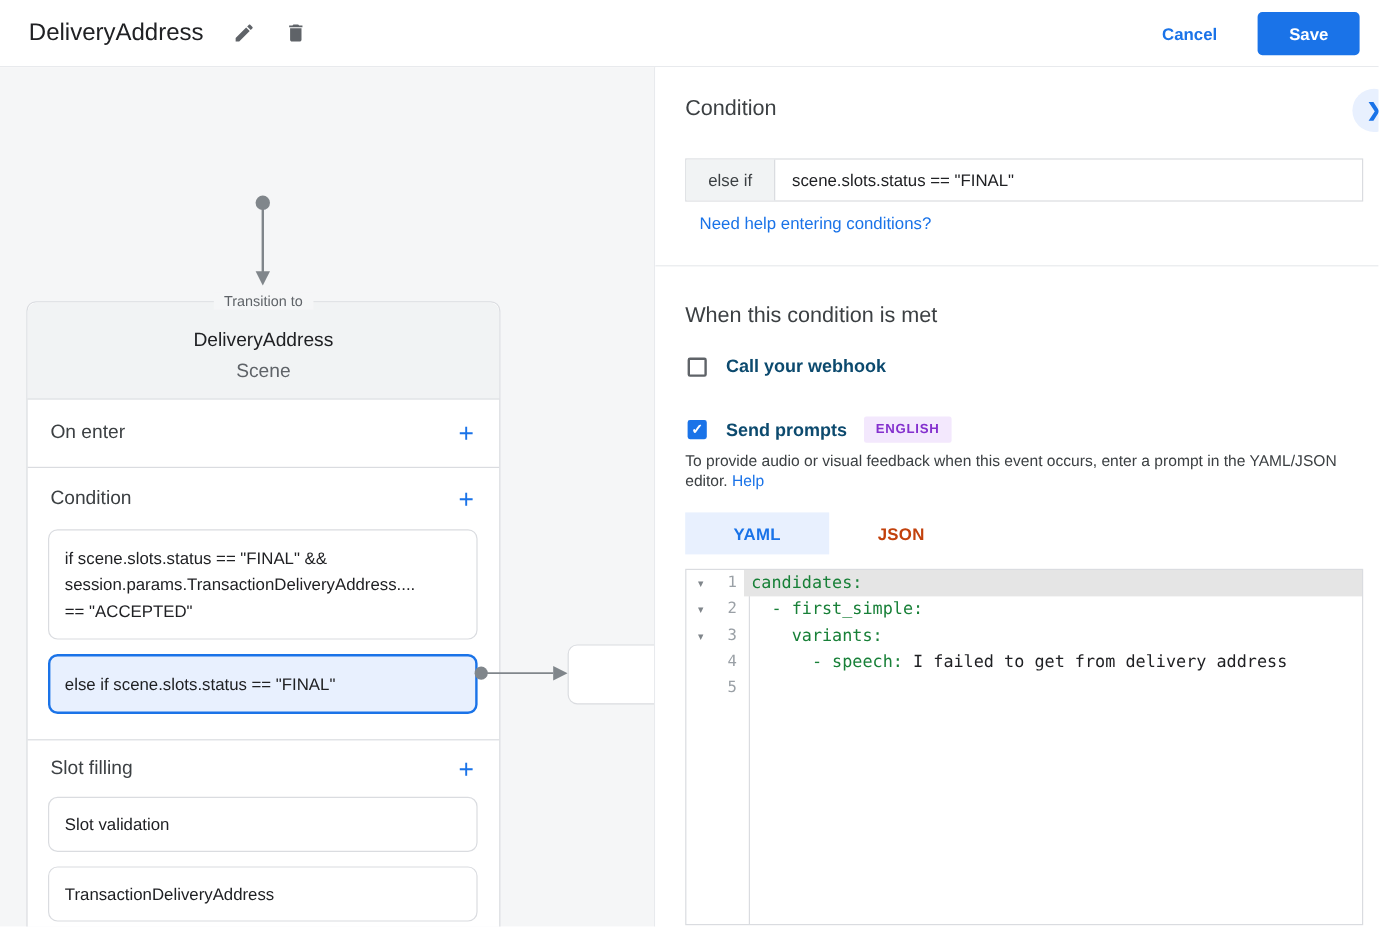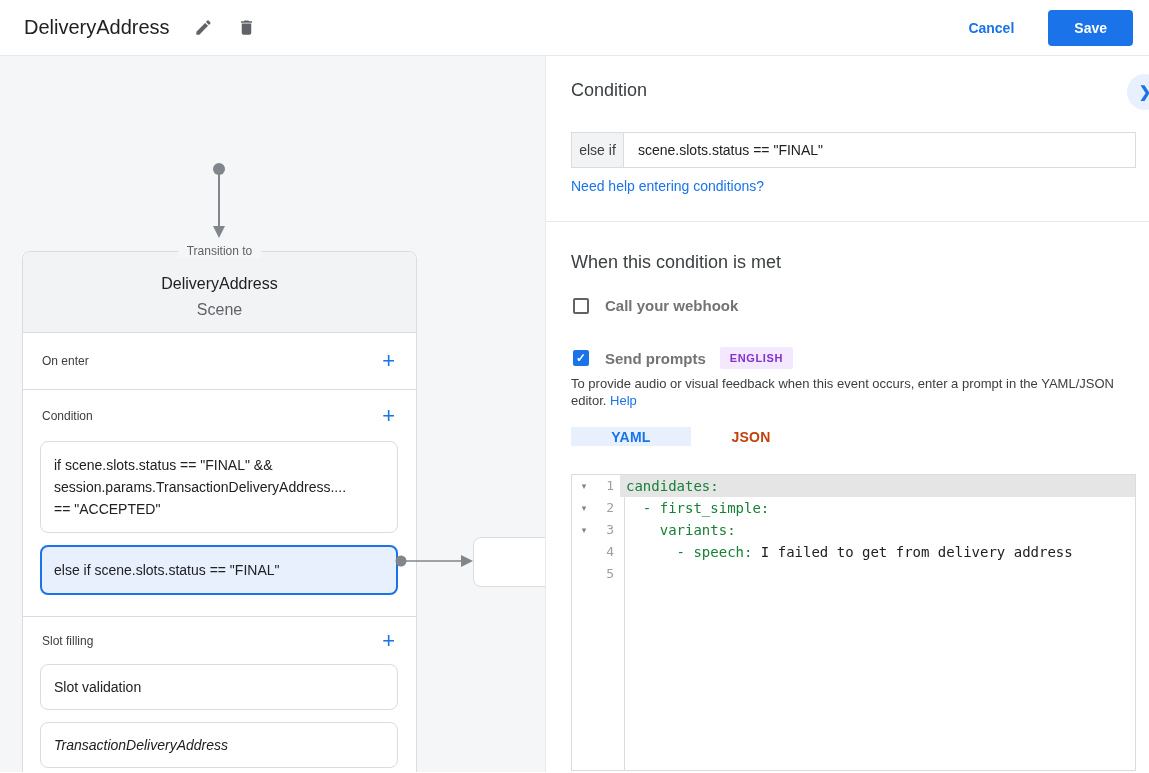--- a/index.html
+++ b/index.html
@@ -29,61 +29,61 @@
 
   .arrow-v { position:absolute; left:203px; top:104px; }
   .connector-h { position:absolute; left:395px; top:495px; }
 
   .to-card { position:absolute; left:22px; top:195px; width:395px; height:600px; background:#fff; border:1px solid #dadce0; border-radius:8px; }
   .card-header { background:#f1f3f4; height:80px; border-radius:8px 8px 0 0; text-align:center; padding-top:23px; }
   .scene-name { font-size:16px; color:#202124; }
   .scene-type { font-size:16px; color:#5f6368; margin-top:8px; }
 
   .card-row { border-top:1px solid #dadce0; height:57px; display:flex; align-items:center; justify-content:space-between; padding:0 21px 0 19px; }
-  .row-label { font-size:12px; color:#3c4043; }
+  .row-label { font-size:16px; color:#3c4043; }
   .plus { color:#1a73e8; font-size:22px; font-weight:400; line-height:1; background:none; border:none; cursor:pointer; padding:0; font-family:"Liberation Sans",sans-serif; }
 
   .section { border-top:1px solid #dadce0; }
   .section-head { height:51px; display:flex; align-items:center; justify-content:space-between; padding:0 21px 0 19px; }
   .section-head.tall { height:47px; }
 
   .cond-box { margin:0 18px 0 17px; border:1px solid #dadce0; border-radius:8px; padding:12px 13px; font-size:14px; color:#202124; line-height:22px; background:#fff; }
   .cond-box-selected { margin:12px 18px 21px 17px; border:2px solid #1a73e8; background:#e8f0fe; border-radius:8px; height:50px; display:flex; align-items:center; padding:0 12px; font-size:14px; color:#202124; cursor:pointer; }
 
   .slot-box { margin:0 18px 0 17px; border:1px solid #dadce0; border-radius:8px; height:46px; display:flex; align-items:center; padding:0 13px; font-size:14px; color:#202124; background:#fff; cursor:pointer; }
-  .slot-box + .slot-box { margin-top:12px;font-style:italic; }
+  .slot-box + .slot-box { margin-top:12px; }
 
   .target-box { position:absolute; left:473px; top:481px; width:92px; height:50px; background:#fff; border:1px solid #dadce0; border-radius:8px; }
 
   
   .right-panel { position:absolute; left:546px; top:0; width:603px; height:716px; background:#fff; overflow:hidden; }
   .rp-title { position:absolute; left:25px; top:24px; font-size:18px; font-weight:400; color:#3c4043; }
   .collapse-btn { position:absolute; left:581px; top:18px; width:36px; height:36px; border-radius:50%; background:#e8f0fe; border:none; color:#1a73e8; font-size:15px; font-weight:bold; display:flex; align-items:center; justify-content:center; cursor:pointer; font-family:"Liberation Sans",sans-serif; }
 
   .cond-input-row { position:absolute; left:25px; top:76px; width:565px; height:36px; border:1px solid #dadce0; display:flex; background:#fff; }
-  .op-label { width:52px; background:#f1f3f4; border-right:1px solid #dadce0; display:flex; align-items:center; justify-content:center; font-size:14px; color:#3c4043; }
+  .op-label { width:74px; background:#f1f3f4; border-right:1px solid #dadce0; display:flex; align-items:center; justify-content:center; font-size:14px; color:#3c4043; }
   .expr-input { flex:1; border:none; outline:none; padding:0 14px; font-size:14px; color:#202124; font-family:"Liberation Sans",sans-serif; background:transparent; }
 
-  .help-link { position:absolute; left:25px; top:122px; font-size:14px; color:#1a73e8; text-decoration:none; cursor:pointer;text-align:center; }
+  .help-link { position:absolute; left:37px; top:122px; font-size:14px; color:#1a73e8; text-decoration:none; cursor:pointer;text-align:center; }
   .hdivider { position:absolute; left:0; top:165px; width:603px; height:1px; background:#e8eaed; }
   .when-title { position:absolute; left:25px; top:196px; font-size:18px; font-weight:400; color:#3c4043; }
 
   .check-row { position:absolute; left:27px; display:flex; align-items:center; }
   .check-row.webhook { top:241px; }
   .check-row.prompts { top:291px; }
   .checkbox { width:16px; height:16px; border:2px solid #5f6368; border-radius:2px; background:#fff; cursor:pointer; flex:none; }
   .checkbox.checked { background:#1a73e8; border-color:#1a73e8; display:flex; align-items:center; justify-content:center; color:#fff; font-size:12px; font-weight:bold; }
-  .check-label { font-size:15px; font-weight:bold; color:#737373; margin-left:16px; }
+  .check-label { font-size:15px; font-weight:bold; color:#0c4a6e; margin-left:16px; }
   .badge { margin-left:14px; background:#f3e8fd; color:#8430ce; font-size:11px; font-weight:bold; letter-spacing:0.6px; padding:5px 10px; border-radius:2px; }
 
   .desc { position:absolute; left:25px; top:319px; width:572px; font-size:13px; color:#3c4043; line-height:17px; }
   .desc a { color:#1a73e8; text-decoration:none; cursor:pointer; }
 
   .tabs { position:absolute; left:25px; top:371px; display:flex; }
-  .tab { width:120px; height:19px; display:flex; align-items:center; justify-content:center; font-size:14px; font-weight:bold; letter-spacing:0.25px; cursor:pointer; }
+  .tab { width:120px; height:35px; display:flex; align-items:center; justify-content:center; font-size:14px; font-weight:bold; letter-spacing:0.25px; cursor:pointer; }
   .tab.active { background:#e8f0fe; color:#1a73e8; }
   .tab.inactive { color:#c2410c; }
 
   .editor { position:absolute; left:25px; top:418px; width:565px; height:297px; border:1px solid #dadce0; font-family:"DejaVu Sans Mono", monospace; font-size:14px; background:#fff; overflow:hidden; }
   .editor::before { content:""; position:absolute; left:52px; top:0; width:1px; height:100%; background:#dadce0; }
   .eline { display:flex; height:22px; line-height:22px; position:relative; }
   .fold { width:24px; text-align:center; color:#80868b; font-size:9px; font-family:"Liberation Sans",sans-serif; cursor:pointer; }
   .lnum { width:24px; text-align:right; padding-right:6px; color:#9aa0a6; font-size:13px; }
   .code { flex:1; padding-left:6px; cursor:text; }
   .eline.active .code { background:#e5e5e5; }

